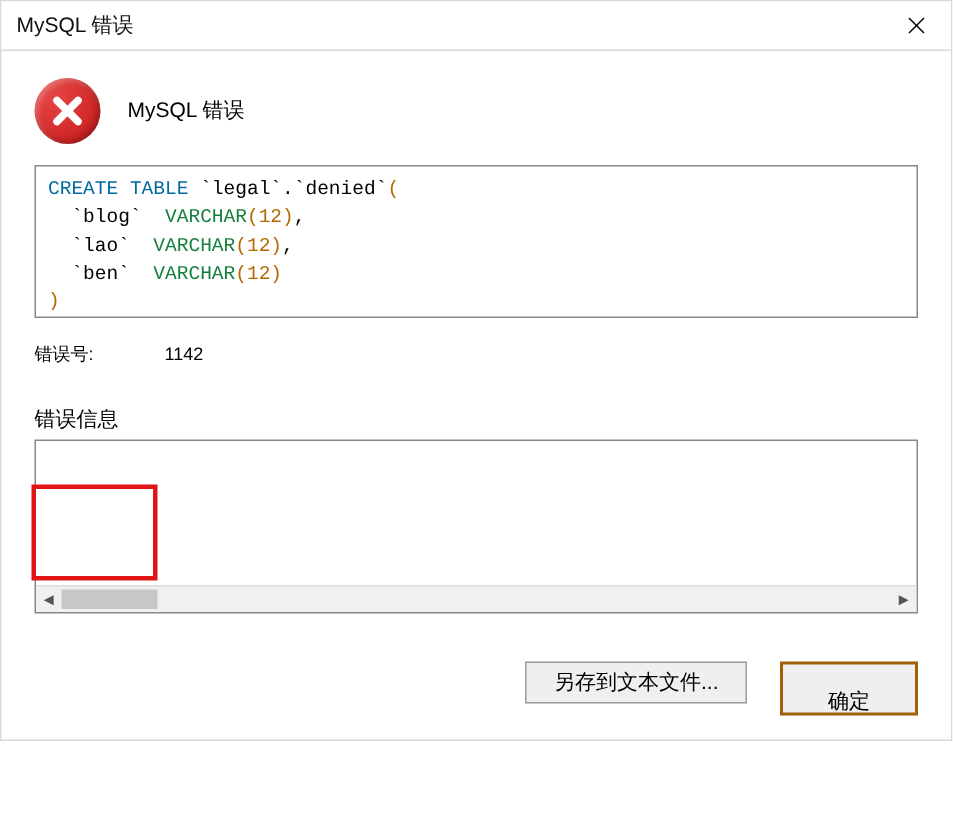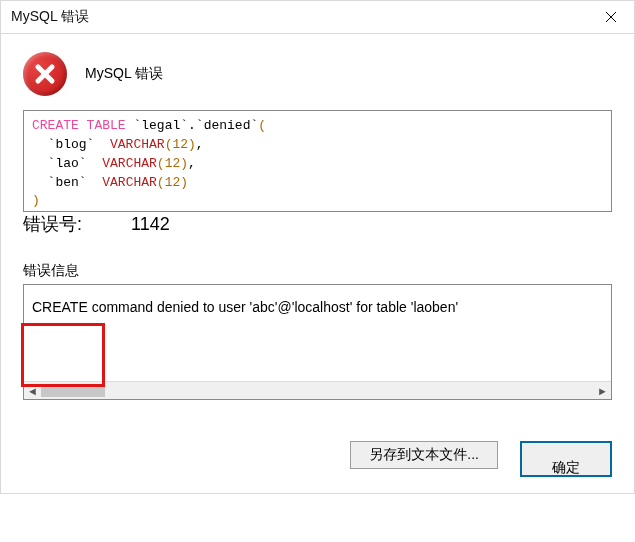--- a/index.html
+++ b/index.html
@@ -8,36 +8,36 @@
   .titlebar-title{font-size:14px;color:#111}
   .titlebar-close{width:46px;height:32px;margin-left:auto;display:flex;align-items:center;justify-content:center}
   .titlebar-close svg{stroke:#000;stroke-width:1}
   .client{padding:18px 22px 0 22px;box-sizing:border-box}
   .heading-row{display:flex;align-items:center;margin-bottom:14px}
   .err-icon{width:44px;height:44px;border-radius:50%;background:radial-gradient(circle at 30% 30%,#e64545,#c51616);display:flex;align-items:center;justify-content:center;box-shadow:inset -2px -2px 4px rgba(0,0,0,.25),inset 2px 2px 4px rgba(255,255,255,.3)}
   .err-icon svg{stroke:#fff;stroke-width:5;stroke-linecap:round}
   .heading-text{margin-left:18px;font-size:14px}
   .label{font-size:14px;margin-bottom:6px}
   .sql-box{border:1px solid #888;background:#fff;padding:6px 8px;height:102px;box-sizing:border-box;font-family:Consolas,"Courier New",monospace;font-size:13px;line-height:1.45;white-space:pre;overflow:hidden}
-  .kw-create{color:#ec4899}
-  .kw-type{color:#b91c1c}
+  .kw-create{color:#0369a1}
+  .kw-type{color:#15803d}
   .paren{color:#b06a00}
-  .errno-row{font-size:18px}
+  .errno-row{margin-top:16px;font-size:12px}
   .errno-val{display:inline-block;margin-left:44px}
   .errmsg-label{margin-top:26px;font-size:14px;display:inline-block}
   .errmsg-wrap{margin-top:4px;border:1px solid #888;background:#fff;height:116px;box-sizing:border-box;overflow:hidden;position:relative}
   .errmsg-text{padding:14px 8px 0 8px;font-size:14px;white-space:nowrap}
   .hscroll{position:absolute;left:0;right:0;bottom:0;height:17px;background:#f0f0f0;border-top:1px solid #dcdcdc;display:flex;align-items:center}
   .hscroll .arrow{width:17px;height:17px;display:flex;align-items:center;justify-content:center;color:#555;font-size:11px;user-select:none}
   .hscroll .track{flex:1;height:17px;position:relative}
   .hscroll .thumb{position:absolute;left:0;top:2px;height:13px;width:64px;background:#c7c7c7}
   .red-highlight{position:absolute;border:3px solid #e11414;pointer-events:none}
   .button-row{position:absolute;right:22px;bottom:16px;display:flex;gap:22px}
   .btn{height:28px;padding:0 18px;font-size:14px;font-family:inherit;background:#efefef;border:1px solid #9c9c9c;cursor:pointer}
-  .btn.primary{border:2px solid #0369a1;padding:16px 30px;background:#efefef}
+  .btn.primary{border:2px solid #a16207;padding:16px 30px;background:#efefef}
   .watermark{position:absolute;right:10px;bottom:6px;font-size:12px;color:rgba(0,0,0,.25);pointer-events:none;letter-spacing:.5px}
 </style>
 </head>
 <body>
 
 <div class="window">
 
   <div class="titlebar">
     <span class="titlebar-title">MySQL 错误</span>
     <div class="titlebar-close">
@@ -68,21 +68,20 @@
 <span class="paren">)</span></div>
 
     <div class="errno-row">
       <span>错误号:</span>
       <span class="errno-val">1142</span>
     </div>
 
     <div class="errmsg-label">错误信息</div>
 
     <div class="errmsg-wrap">
-      <div class="errmsg-text">CREATE command denied to user 'abc'@'localhost' for table 'laoben'</div>
       <div class="hscroll">
         <div class="arrow">◄</div>
         <div class="track">
           <div class="thumb"></div>
         </div>
         <div class="arrow">►</div>
       </div>
     </div>
 
   </div>

